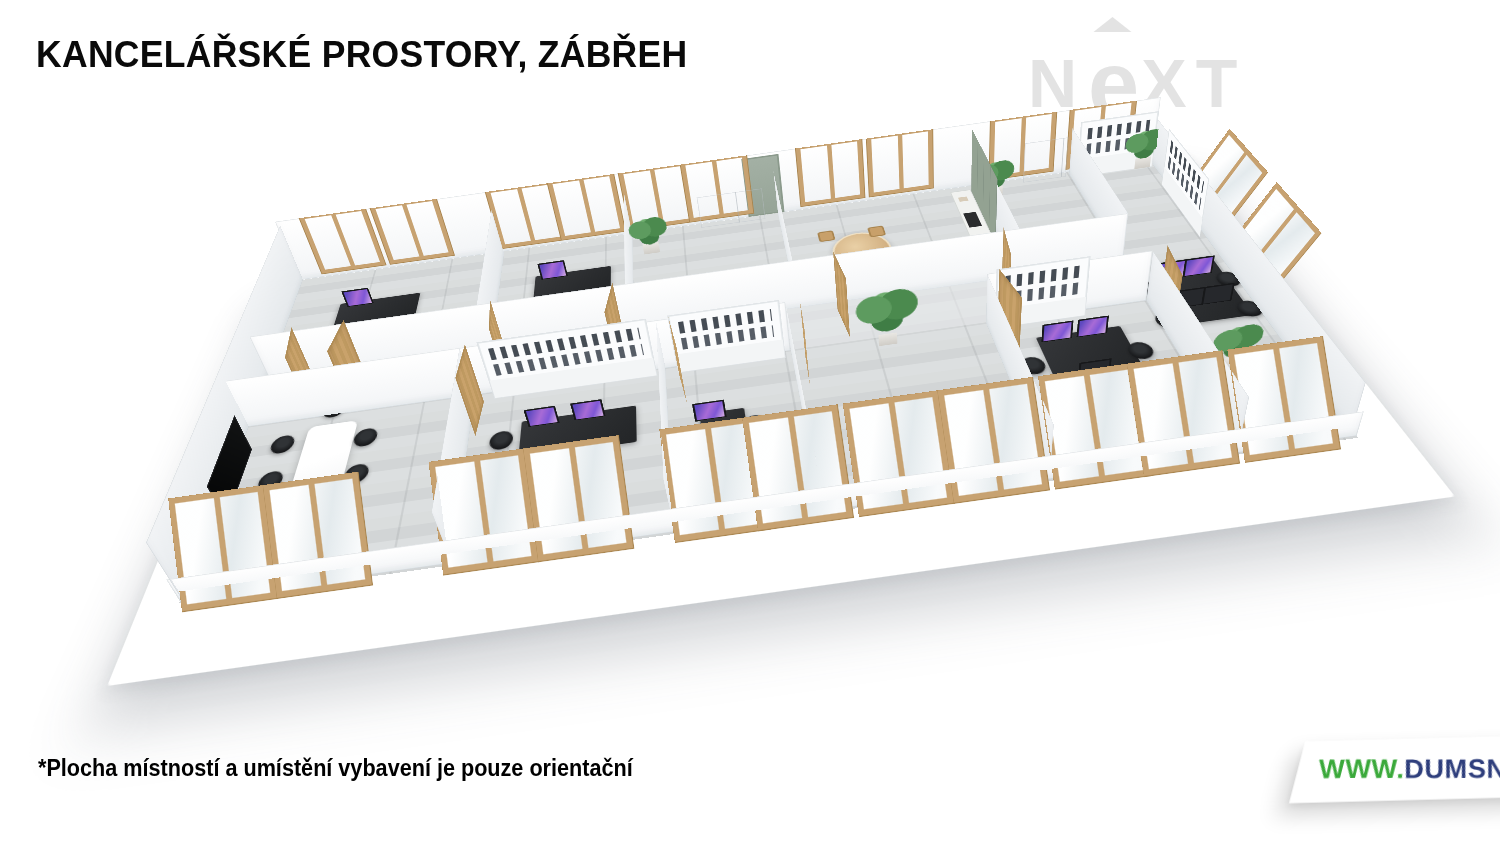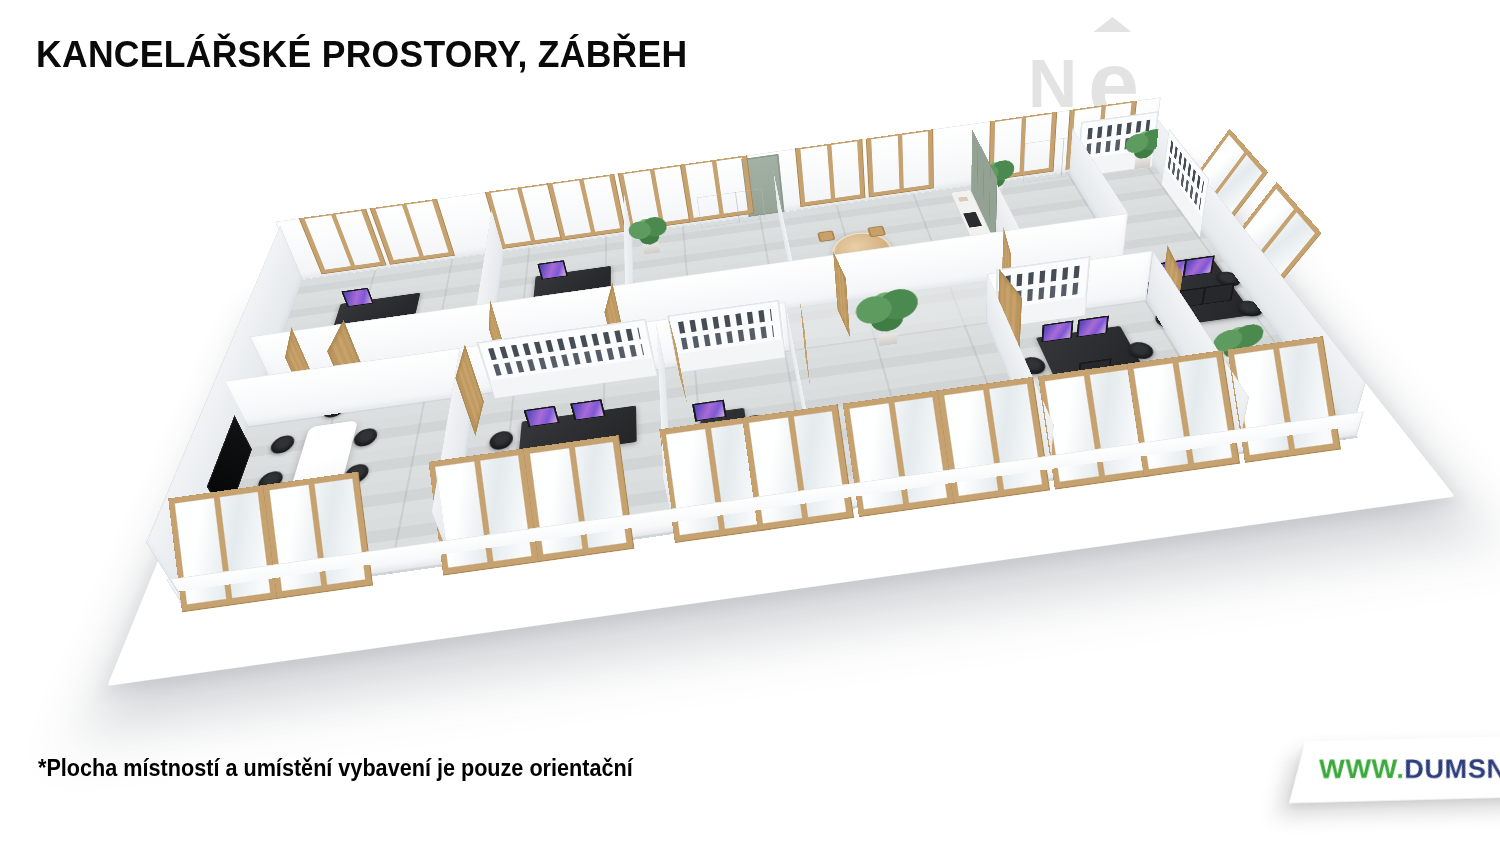--- a/index.html
+++ b/index.html
@@ -131,20 +131,21 @@
 <body>
 
 <div class="page-title">KANCELÁŘSKÉ PROSTORY, ZÁBŘEH</div>
 
 <div class="next-logo">
   <span class="next-n">N</span>
   <span class="next-e-wrap">
     <span class="next-caret"></span>
     <span class="next-e">e</span>
   </span>
+  <span class="next-xt">XT</span>
 </div>
 
 <div class="scene-rot">
   <div class="persp">
     <div class="plan" id="plan">
 
       <div class="platform" style="left:-36px; top:-14px; width:1076px; height:500px;"></div>
 
       <div class="flat floor-strip" style="left:10px; top:165px; width:890px; height:60px;"></div>
 

